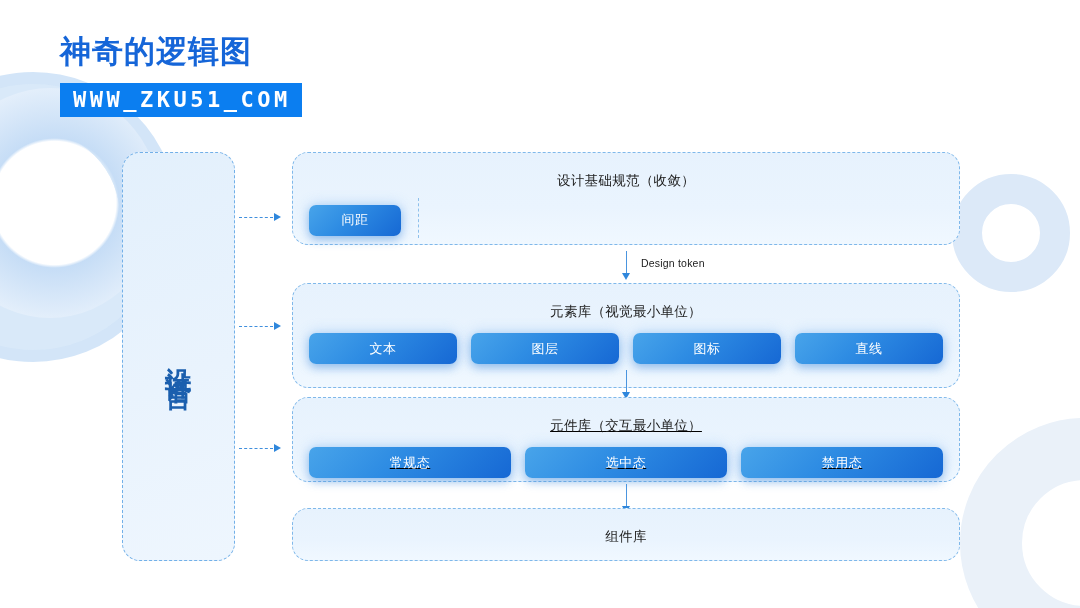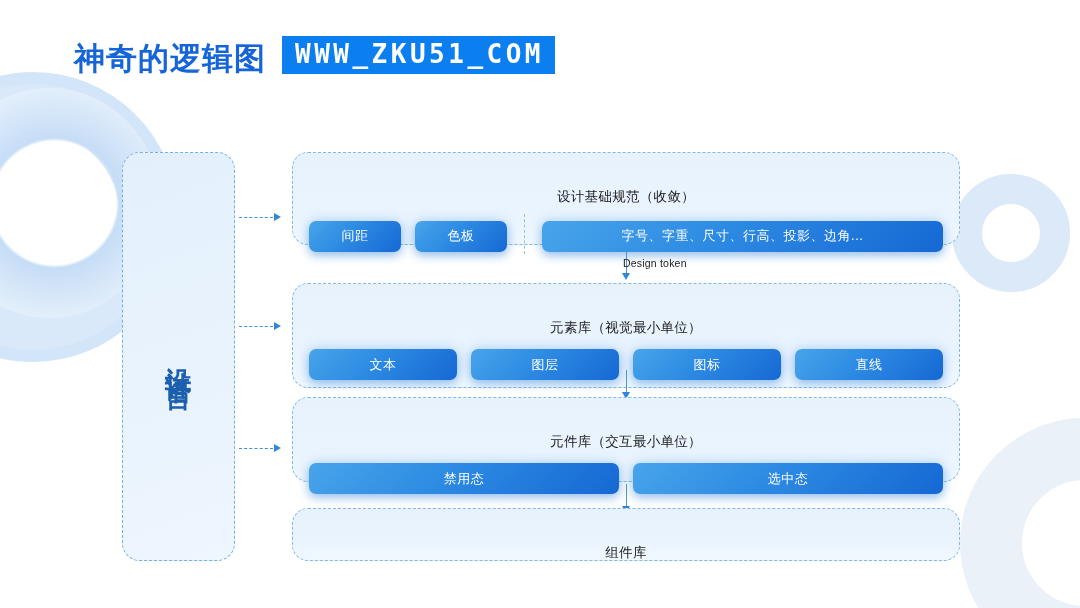--- a/index.html
+++ b/index.html
@@ -64,41 +64,42 @@
     width: 250px;
     height: 250px;
     border: 62px solid #eaf1f9;
     box-sizing: border-box;
     background: transparent;
   }
 
   
   #header {
     position: absolute;
-    left: 74px;
+    left: 60px;
     top: 36px;
     display: flex;
-    align-items: flex-end;
+    align-items: flex-start;
     gap: 16px;
     z-index: 5;
+    flex-direction: column;
   }
   #page-title {
     font-family: "DejaVu Sans", "Liberation Sans", sans-serif;
     font-size: 31px;
     font-weight: 700;
     color: #1565d8;
     letter-spacing: 1px;
     line-height: 1;
     white-space: nowrap;
   }
   #site-badge {
     background: #0b7ef0;
     color: #ffffff;
     font-family: "DejaVu Sans Mono", "Liberation Mono", monospace;
-    font-size: 26px;
+    font-size: 22px;
     font-weight: 700;
     letter-spacing: 3.5px;
     padding: 5px 11px 6px 13px;
     white-space: nowrap;
     line-height: 1.05;
   }
 
   
   #diagram {
     position: absolute;
@@ -139,29 +140,29 @@
     position: absolute;
     left: 292px;
     width: 668px;
     box-sizing: border-box;
     border: 1.4px dashed #7fb8ea;
     border-radius: 16px;
     background: linear-gradient(180deg, #e7f2fd 0%, #eaf4fe 60%, #f0f8ff 100%);
   }
   #row-panel-1 { top: 152px; height: 93px; }
   #row-panel-2 { top: 283px; height: 105px; }
-  #row-panel-3 { top: 397px; height: 85px; }
+  #row-panel-3 { top: 397px; height: 85px; text-decoration: underline; }
   #row-panel-4 { top: 508px; height: 53px; }
 
   .row-title {
     text-align: center;
     font-size: 13.5px;
     color: #1c1c1c;
     font-weight: 400;
-    padding-top: 35px;
+    padding-top: 19px;
     letter-spacing: .3px;
   }
   #row-panel-4 .row-title { }
 
   .btn-row {
     display: flex;
     gap: 14px;
     padding: 12px 16px 0 16px;
     box-sizing: border-box;
     align-items: center;
@@ -233,21 +234,21 @@
     border-left: 4.5px solid transparent;
     border-right: 4.5px solid transparent;
     margin-top: 0px;
   }
   #arrow-down-1 { left: 621px; top: 251px; }
   #arrow-down-2 { left: 621px; top: 370px; }
   #arrow-down-3 { left: 621px; top: 484px; }
 
   #design-token-label {
     position: absolute;
-    left: 623px;
+    left: 641px;
     top: 257px;
     font-size: 10.5px;
     color: #1b1b1b;
     letter-spacing: .2px;
     white-space: nowrap;
   }
 </style>
 </head>
 <body>
 
@@ -278,23 +279,21 @@
   </div>
   <div class="h-arrow" id="arrow-left-3">
     <div class="line"></div>
     <div class="head"></div>
   </div>
 
   <div class="row-panel" id="row-panel-1">
     <div class="row-title">设计基础规范（收敛）</div>
     <div class="btn-row">
       <div class="pill narrow">间距</div>
-      <div class="pill narrow">色板</div>
       <div class="divider"></div>
-      <div class="pill wide">字号、字重、尺寸、行高、投影、边角...</div>
     </div>
   </div>
 
   <div class="v-arrow" id="arrow-down-1">
     <div class="line"></div>
     <div class="head"></div>
   </div>
   <div id="design-token-label">Design token</div>
 
   <div class="row-panel" id="row-panel-2">
@@ -308,22 +307,23 @@
   </div>
 
   <div class="v-arrow" id="arrow-down-2">
     <div class="line"></div>
     <div class="head"></div>
   </div>
 
   <div class="row-panel" id="row-panel-3">
     <div class="row-title">元件库（交互最小单位）</div>
     <div class="btn-row">
+      <div class="pill">常规态</div>
+      <div class="pill">选中态</div>
       <div class="pill">禁用态</div>
-      <div class="pill">选中态</div>
     </div>
   </div>
 
   <div class="v-arrow" id="arrow-down-3">
     <div class="line"></div>
     <div class="head"></div>
   </div>
 
   <div class="row-panel" id="row-panel-4">
     <div class="row-title">组件库</div>

